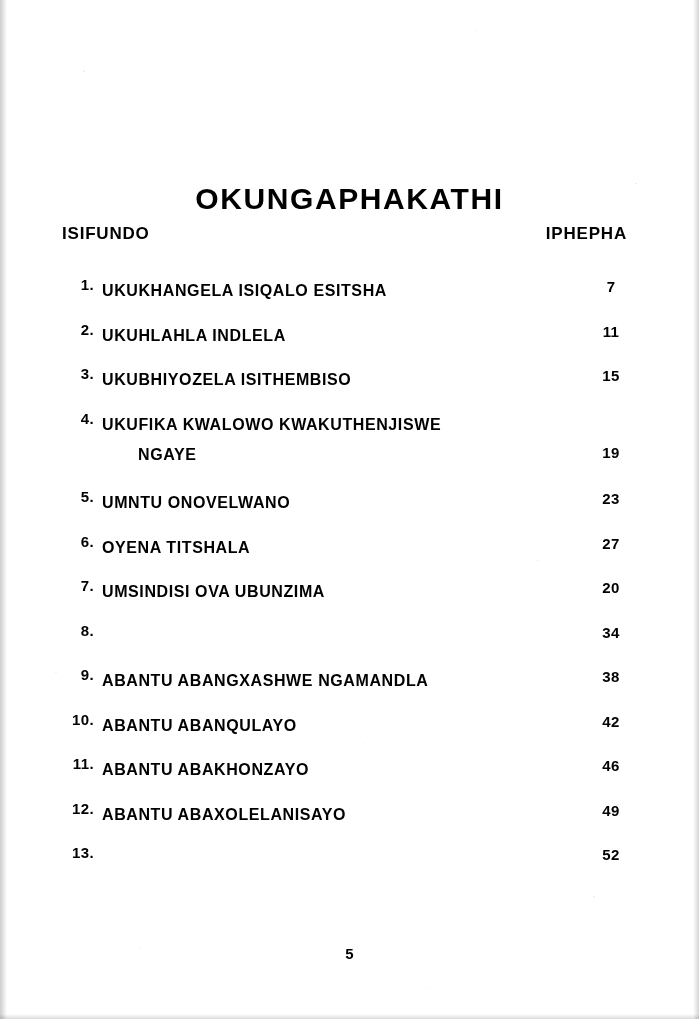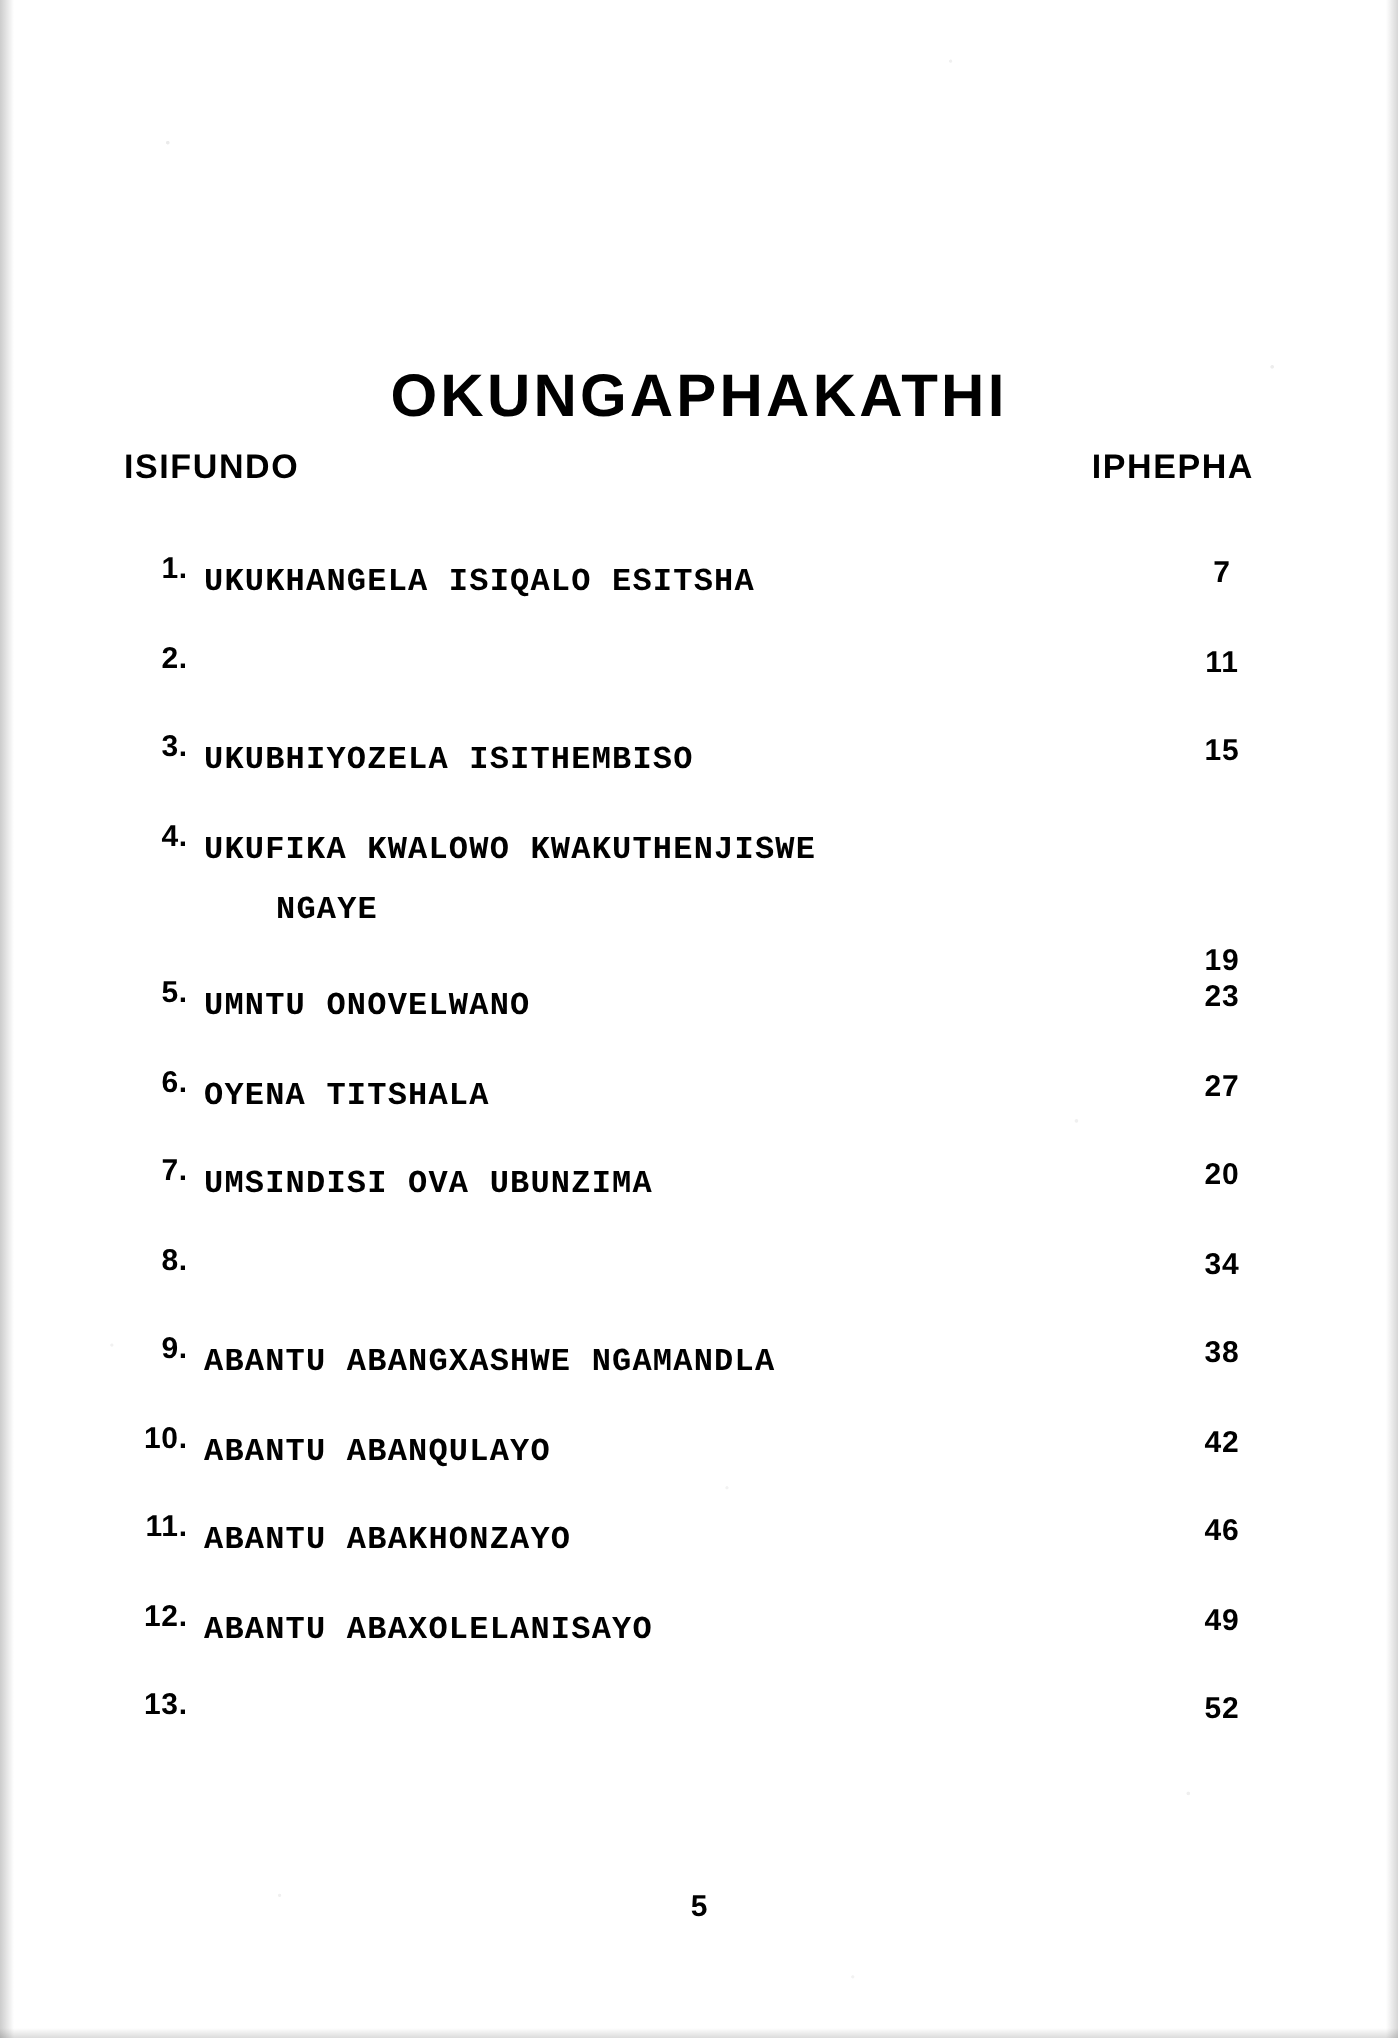--- a/index.html
+++ b/index.html
@@ -113,42 +113,40 @@
   }
   .entry .title {
     position: absolute;
     left: 44px;
     top: 0;
     width: 430px;
     font-size: 16px;
     font-weight: bold;
     letter-spacing: 0.6px;
     line-height: 30px;
-    font-family: Liberation Mono, monospace;
   }
   .entry .title .line2 {
     display: block;
     margin-left: 36px;
   }
   .entry .page-no {
     position: absolute;
     right: 0;
     top: 2px;
     width: 44px;
     text-align: center;
     font-size: 15px;
     font-weight: bold;
     letter-spacing: 0.4px;
   }
   .entry.two-line {
     min-height: 60px;
   }
   .entry.two-line .page-no {
     top: 34px;
-    margin-top: 28px;
   }
 
   .folio {
     position: absolute;
     bottom: 57px;
     left: 0;
     right: 0;
     text-align: center;
     font-size: 15px;
     font-weight: bold;
@@ -167,20 +165,21 @@
   </div>
 
   <div class="entries" id="entries-container">
       <div class="entry">
         <span class="num">1.</span>
         <span class="title"><span>UKUKHANGELA ISIQALO ESITSHA</span></span>
         <span class="page-no">7</span>
       </div>
       <div class="entry">
         <span class="num">2.</span>
+        <span class="title"><span>UKUHLAHLA INDLELA</span></span>
         <span class="page-no">11</span>
       </div>
       <div class="entry">
         <span class="num">3.</span>
         <span class="title"><span>UKUBHIYOZELA ISITHEMBISO</span></span>
         <span class="page-no">15</span>
       </div>
       <div class="entry two-line">
         <span class="num">4.</span>
         <span class="title"><span>UKUFIKA KWALOWO KWAKUTHENJISWE</span><span class="line2">NGAYE</span></span>

